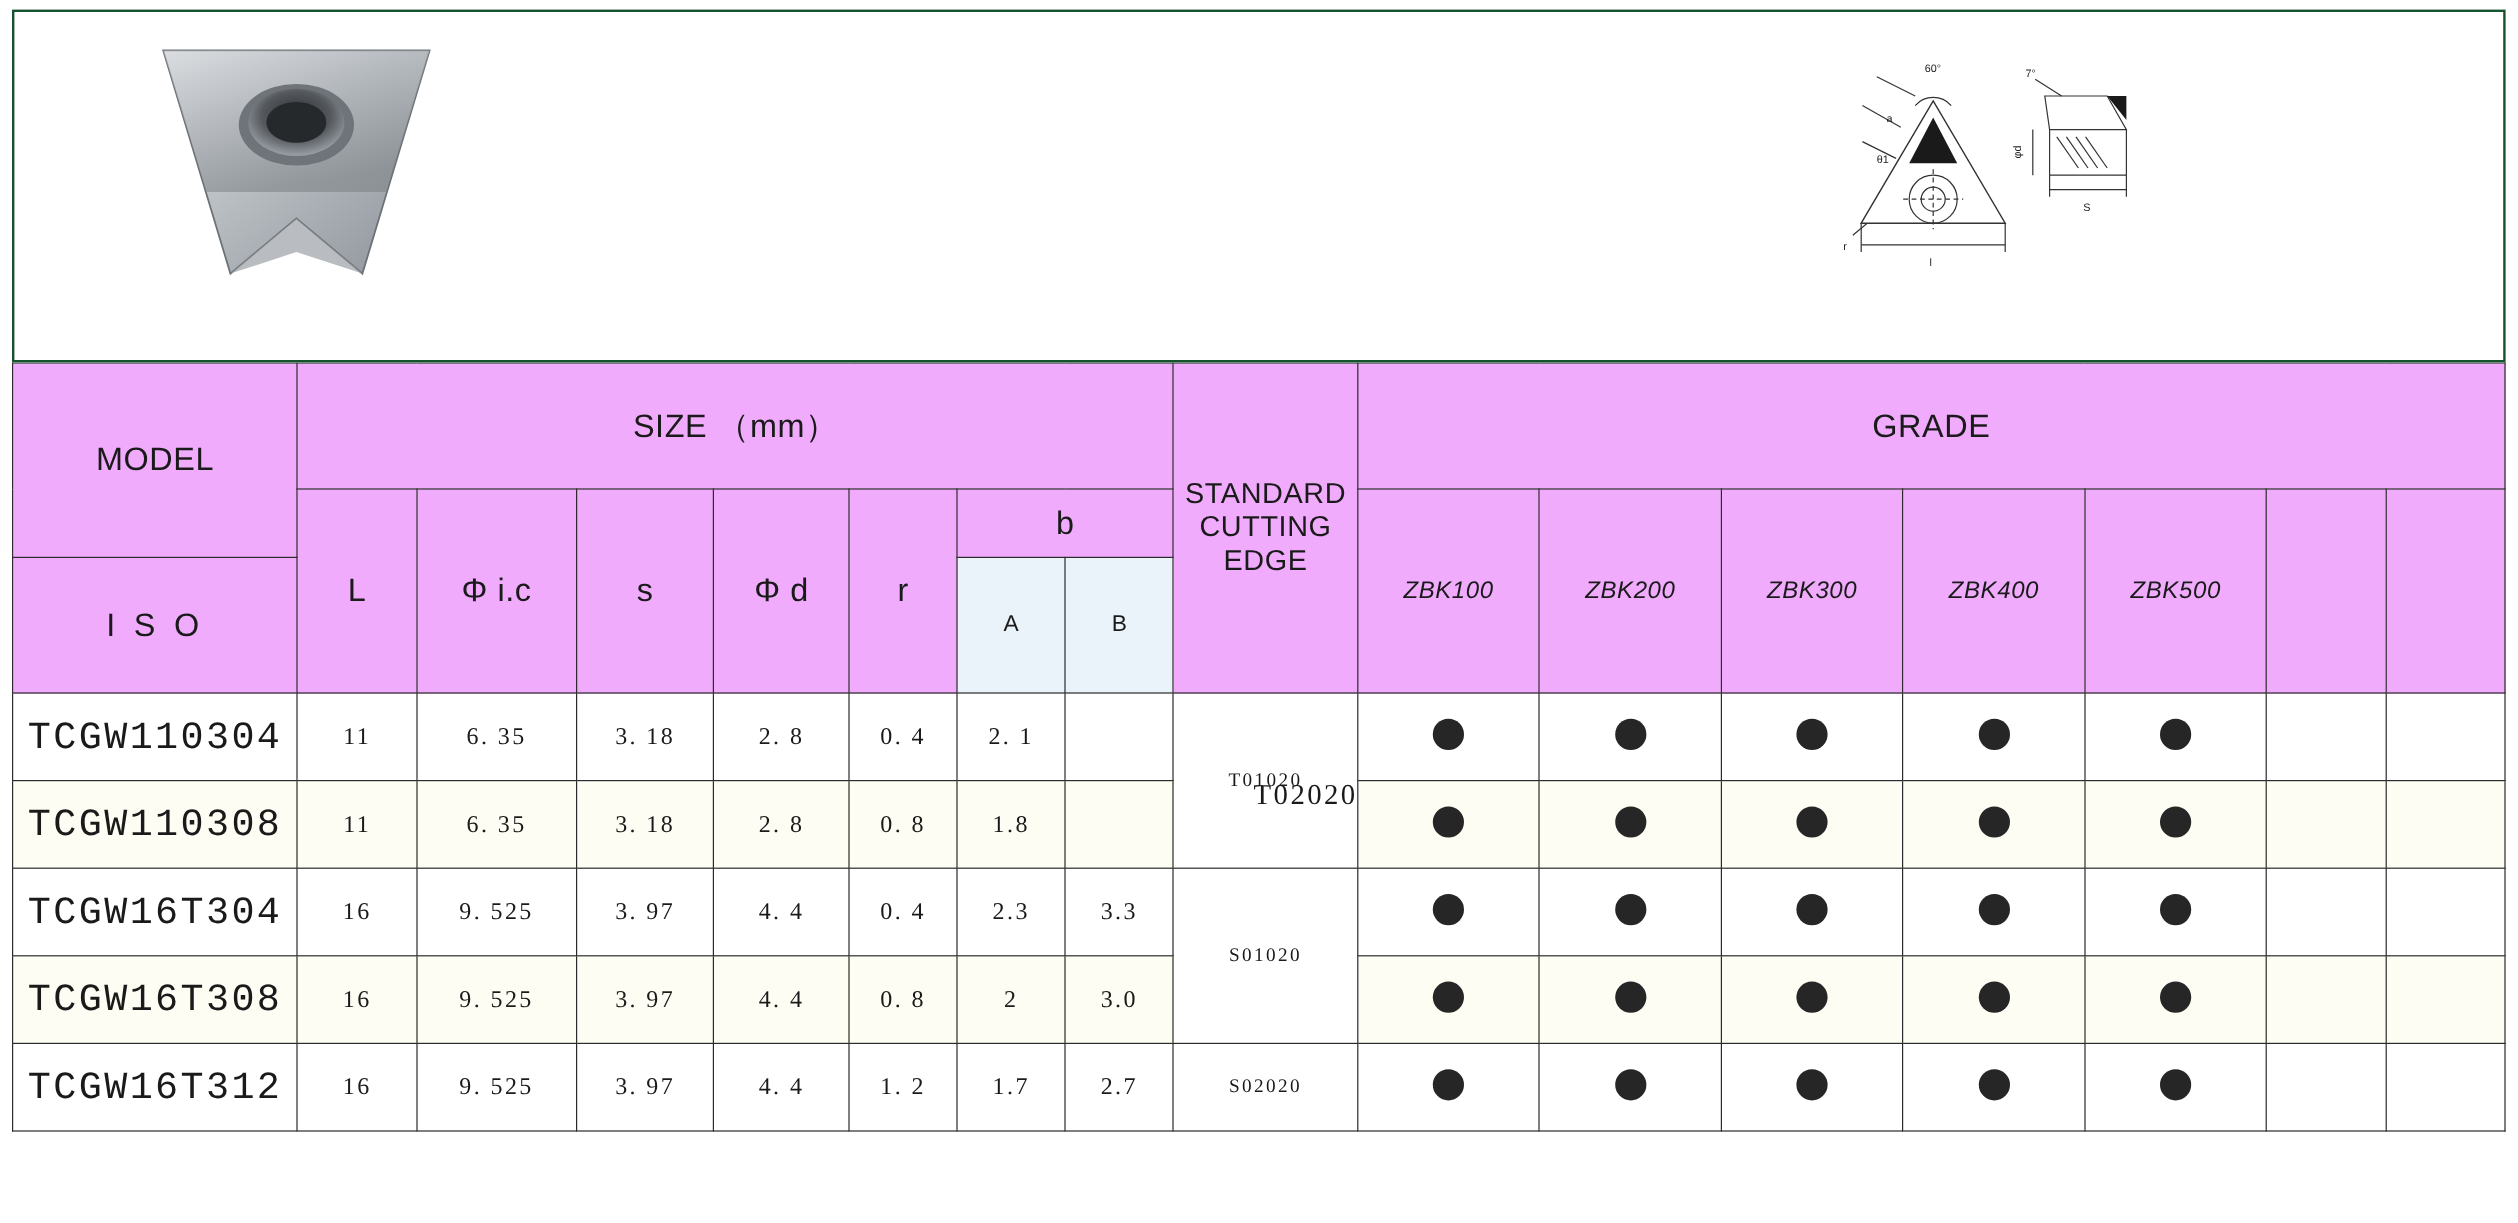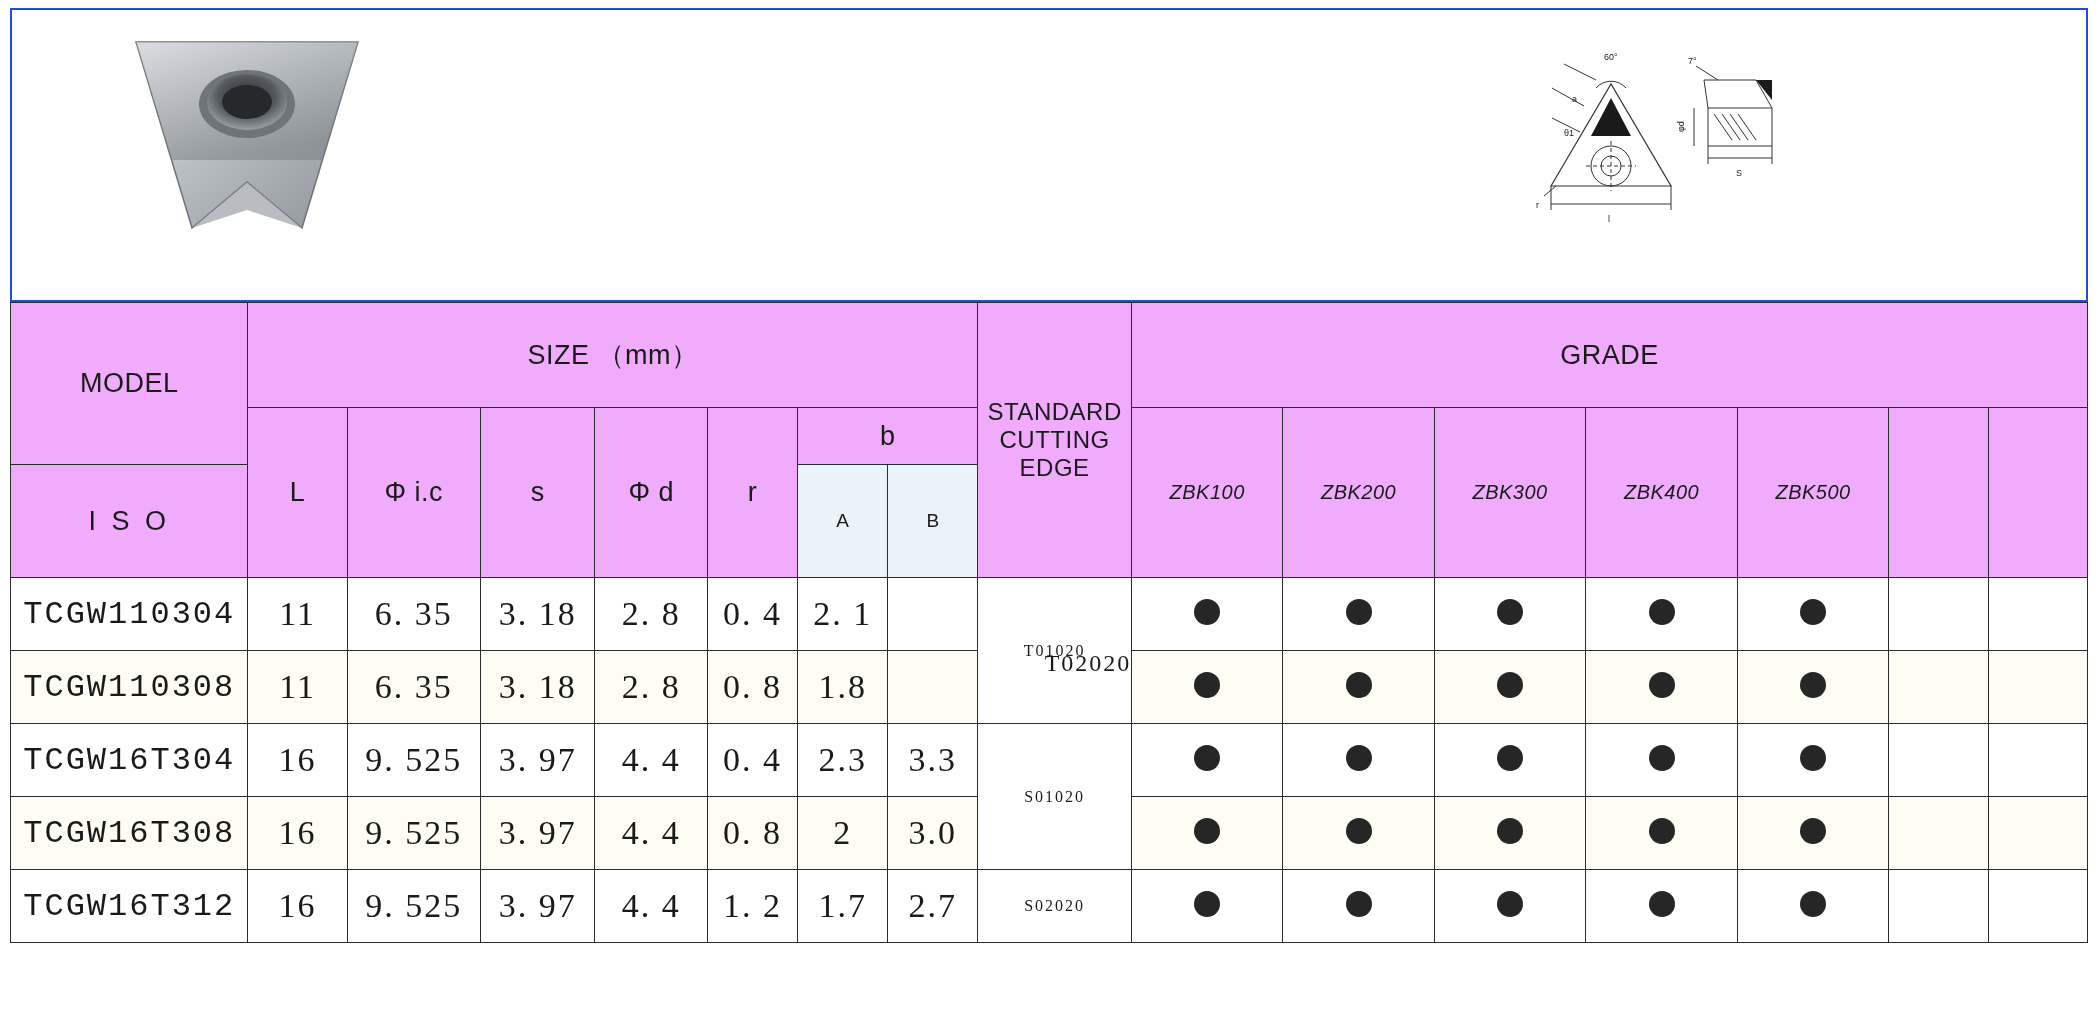--- a/index.html
+++ b/index.html
@@ -18,21 +18,21 @@
     position: relative;
     width: 2098px;
     height: 1019px;
     box-sizing: border-box;
     padding: 8px 10px 0 10px;
   }
 
   
   .top-panel {
     position: relative;
-    border: 2px solid #1d4ed8;
+    border: 2px solid #14532d;
     height: 294px;
     box-sizing: border-box;
     background: #fff;
   }
   .product-photo {
     position: absolute;
     left: 110px;
     top: 22px;
     width: 250px;
     height: 215px;
@@ -82,21 +82,21 @@
   .unit-col-hdr { font-size: 27px; }
 
   tr.data-row { height: 73px; }
   tr.alt td { background: #fdfdf3; text-align: center; }
   td.model-cell {
     font-size: 32px;
     letter-spacing: 2px;
     font-family: Liberation Mono, monospace;
   }
   td.num {
-    font-size: 34px;
+    font-size: 20px;
     letter-spacing: 2px;
     font-family: "Liberation Serif", serif;
   }
   td.edge-cell {
     font-size: 16px;
     letter-spacing: 2px;
     font-family: "Liberation Serif", serif;
     border-top: none;
     border-bottom: none;
   }

